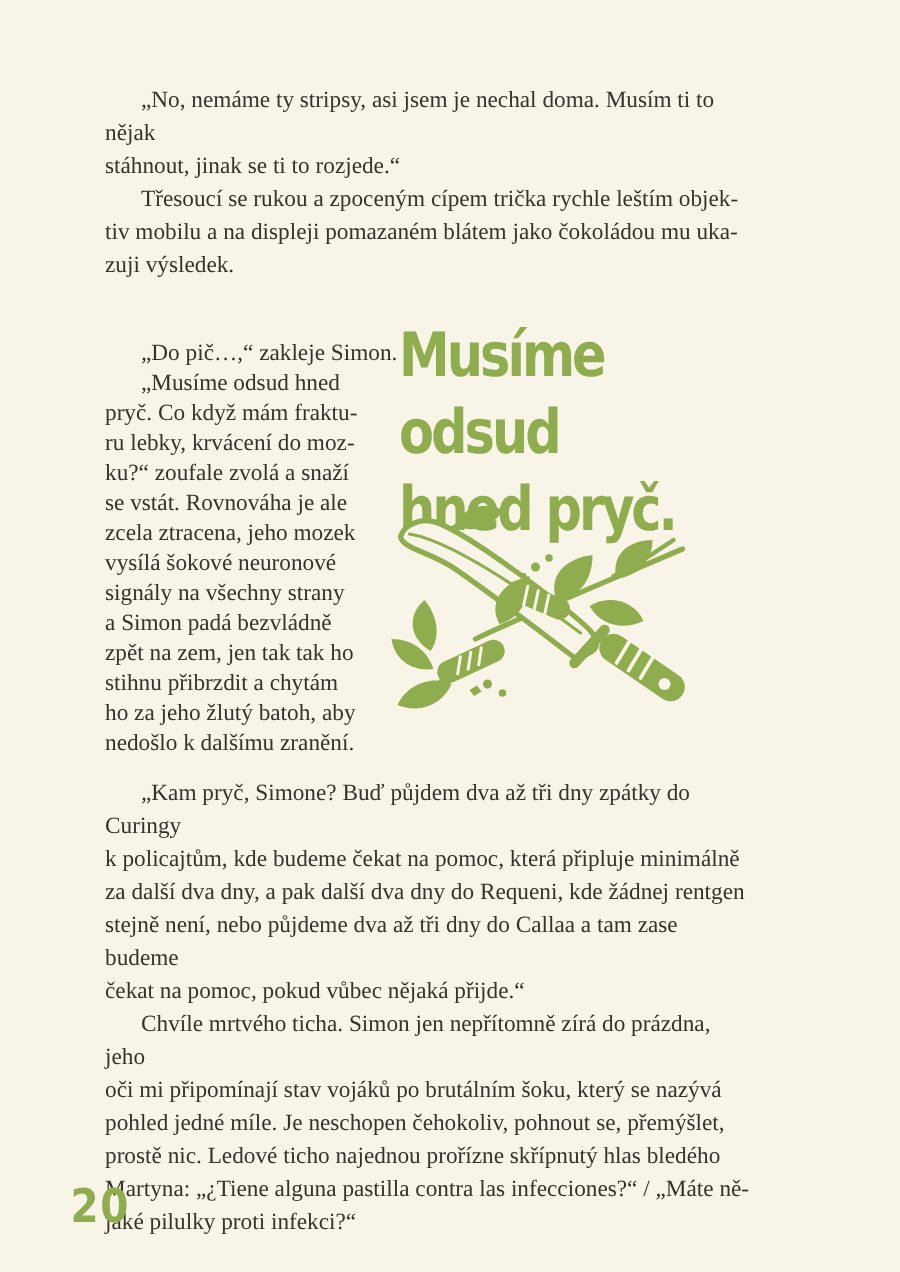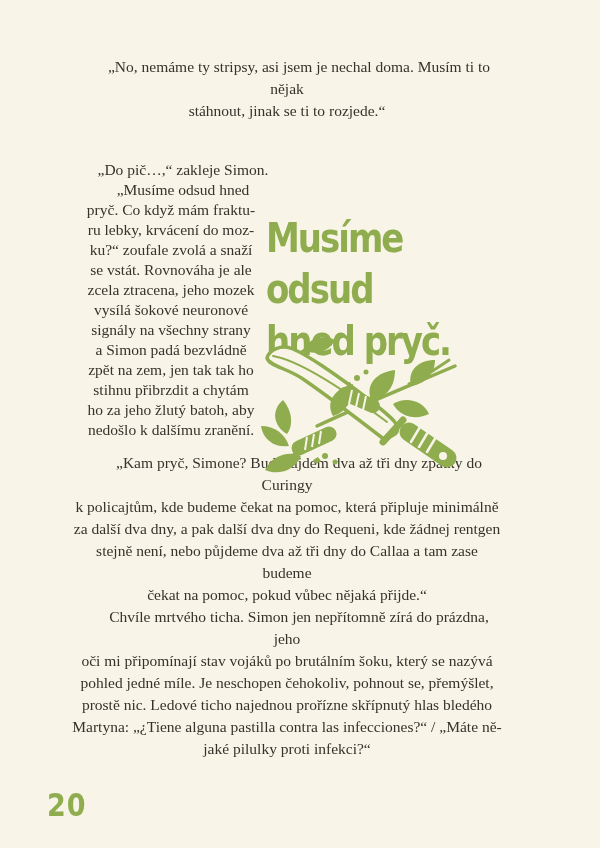--- a/index.html
+++ b/index.html
@@ -16,21 +16,21 @@
     position:absolute;
     left:70px;top:56px;
     width:434px;
   }
   .textcol p{
     margin:0;
     font-size:15.5px;
     line-height:22px;
     text-indent:24px;
     white-space:pre-line;
-    text-align:center;
+    text-align:left;
   }
   .narrow{width:202px;margin-top:38px;}
   .narrow p{line-height:20px;}
   .after-narrow{margin-top:12px !important;}
   .pullquote{
     position:absolute;
     left:266px;top:212px;
     width:245px;
     font-family:"DejaVu Sans", sans-serif;
     font-weight:bold;
@@ -59,20 +59,23 @@
   }
 </style>
 </head>
 <body>
 
 <div class="page">
 
   <div class="textcol">
     <p>„No, nemáme ty stripsy, asi jsem je nechal doma. Musím ti to nějak
 stáhnout, jinak se ti to rozjede.“</p>
+    <p>Třesoucí se rukou a zpoceným cípem trička rychle leštím objek-
+tiv mobilu a na displeji pomazaném blátem jako čokoládou mu uka-
+zuji výsledek.</p>
     <div class="narrow">
       <p>„Do pič…,“ zakleje Simon.</p>
       <p>„Musíme odsud hned
 pryč. Co když mám fraktu-
 ru lebky, krvácení do moz-
 ku?“ zoufale zvolá a snaží
 se vstát. Rovnováha je ale
 zcela ztracena, jeho mozek
 vysílá šokové neuronové
 signály na všechny strany

